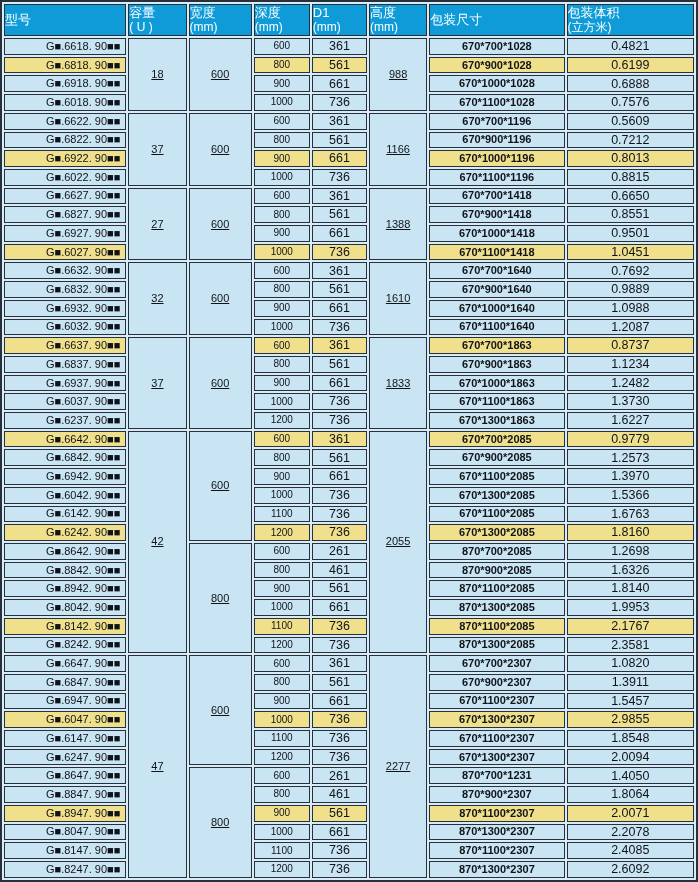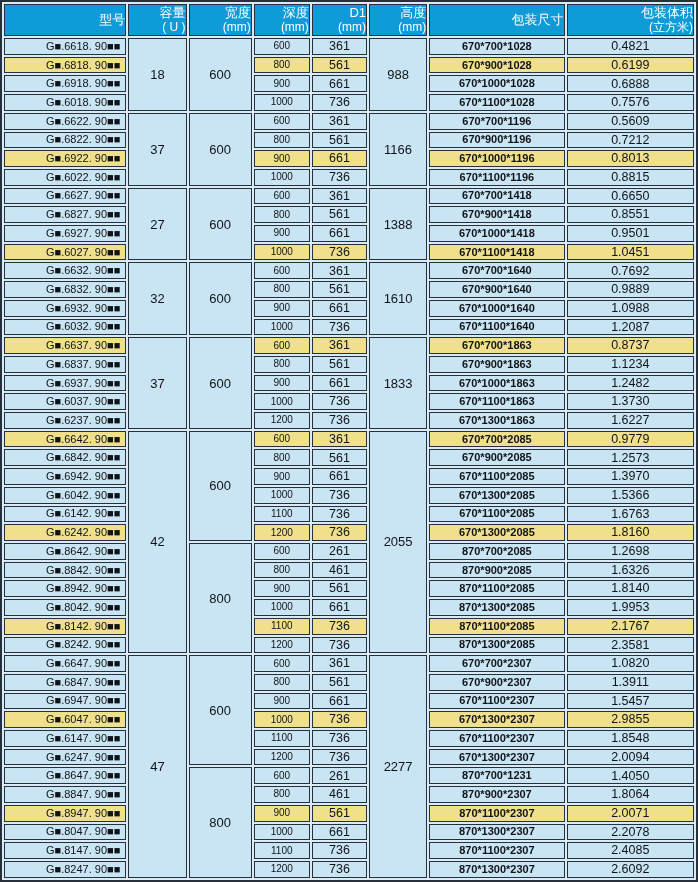--- a/index.html
+++ b/index.html
@@ -26,37 +26,37 @@
     border:2px solid var(--border);
     box-sizing:border-box;
   }
   col.w0{width:122px}col.w1{width:58px}col.w2{width:63px}col.w3{width:56px}
   col.w4{width:55px}col.w5{width:58px}col.w6{width:135px}col.w7{width:127px}
   th{
     background:var(--header-bg);
     color:var(--header-text);
     font-weight:normal;font-size:13px;line-height:14px;
     border:1px solid var(--border);
-    height:30px;padding:0;text-align:right;
+    height:30px;padding:0;text-align:left;
     overflow:hidden;
   }
   th .sub{font-size:12px}
   td{
     background:var(--cell-bg);
     border:1px solid var(--border);
     text-align:center;vertical-align:middle;
     font-size:11px;line-height:1;
     padding:0;overflow:hidden;white-space:nowrap;
     height:14.5px;
   }
   td.hl{background:var(--highlight-bg);margin-left:36px;}
   td.c-model{font-size:11px;padding-left:36px;}
   td.c-depth{font-size:10px;}
   td.c-d1{font-size:12.5px;}
-  td.c-mid{font-size:13px;}
+  td.c-mid{font-size:11px;text-decoration:underline;}
   td.c-pkg{font-size:11px;font-weight:bold;}
   td.c-vol{font-size:12.5px;}
 </style>
 </head>
 <body>
 
 <table>
   <colgroup>
     <col class="w0">
       <col class="w1">

